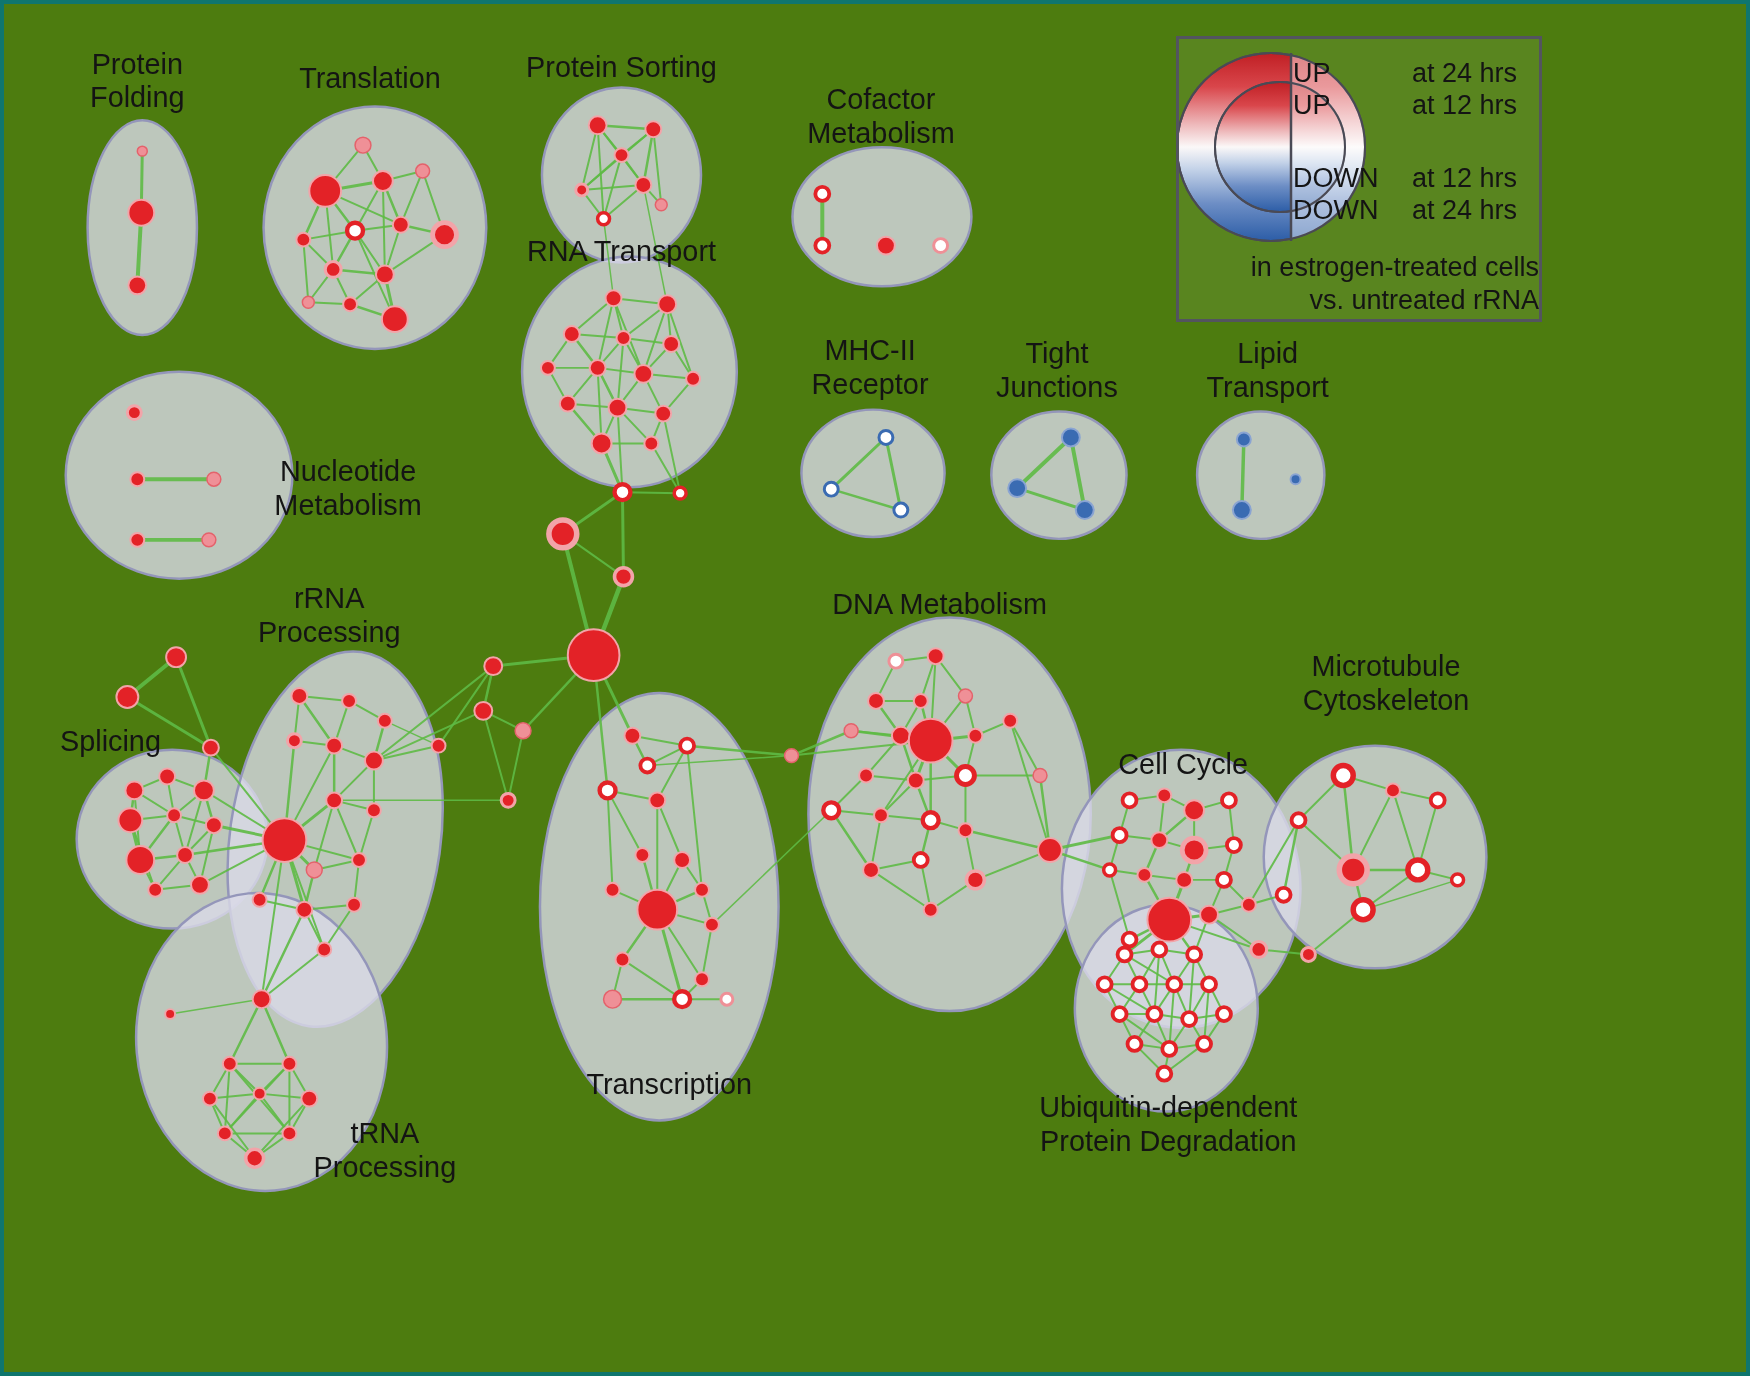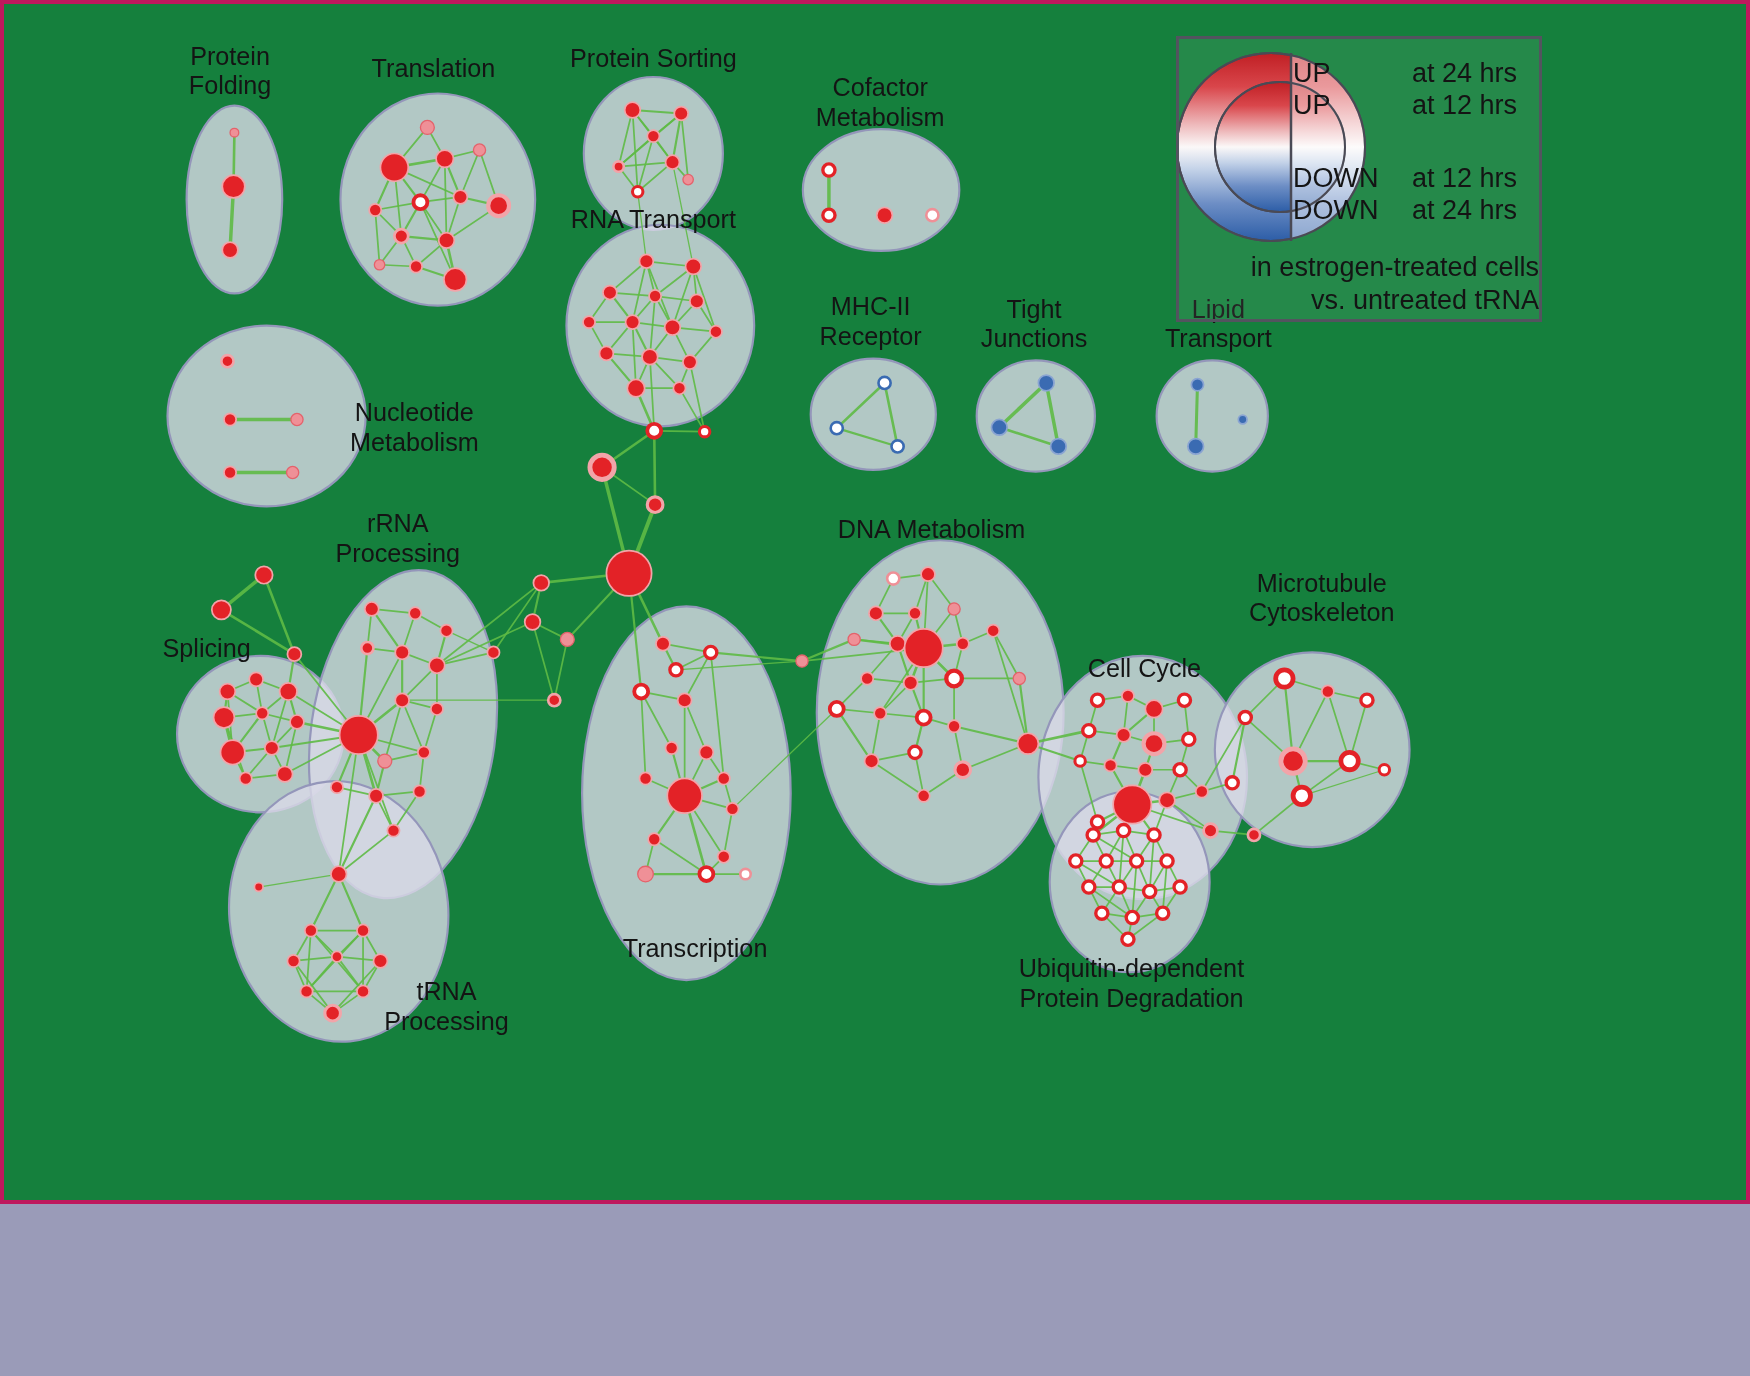--- a/index.html
+++ b/index.html
@@ -1,17 +1,17 @@
 <!DOCTYPE html>
 <html><head>
 <meta charset="utf-8">
 <style>
   html,body{margin:0;padding:0;background:#9a9bb8;}
-  #figure{position:relative;width:1750px;height:1204px;background:#15803d;
-          border:4px solid #be185d;box-sizing:border-box;overflow:hidden;
+  #figure{position:relative;width:1750px;height:1376px;background:#4d7c0f;
+          border:4px solid #0f766e;box-sizing:border-box;overflow:hidden;
           font-family:"Liberation Sans",sans-serif;}
   #net{position:absolute;left:0;top:0;width:100%;height:100%;}
   .cluster{fill:#d9d9e7;fill-opacity:.8;stroke:#9496ba;stroke-width:2.5;}
   .cluster-label{font-size:29px;fill:#141414;text-anchor:middle;
                  font-family:"Liberation Sans",sans-serif;}
   #legend{position:absolute;left:1172px;top:32px;width:366px;height:286px;
           border:3px solid #53545f;box-sizing:border-box;
           background:rgba(255,255,255,0.07);font-size:27px;color:#141414;}
   .lgfx{position:absolute;left:0;top:0;pointer-events:none;}
   .lrow{position:absolute;left:114px;right:22px;display:flex;justify-content:space-between;text-align:center;}
@@ -664,16 +664,16 @@
     <div class="lrow" style="top:124px">
       <span>DOWN</span>
       <span>at 12 hrs</span>
     </div>
     <div class="lrow" style="top:156px">
       <span>DOWN</span>
       <span>at 24 hrs</span>
     </div>
     <div class="lcaption">
       <div>in estrogen-treated cells</div>
-      <div>vs. untreated tRNA</div>
+      <div>vs. untreated rRNA</div>
     </div>
   </div>
 </div>
 
 </body></html>

